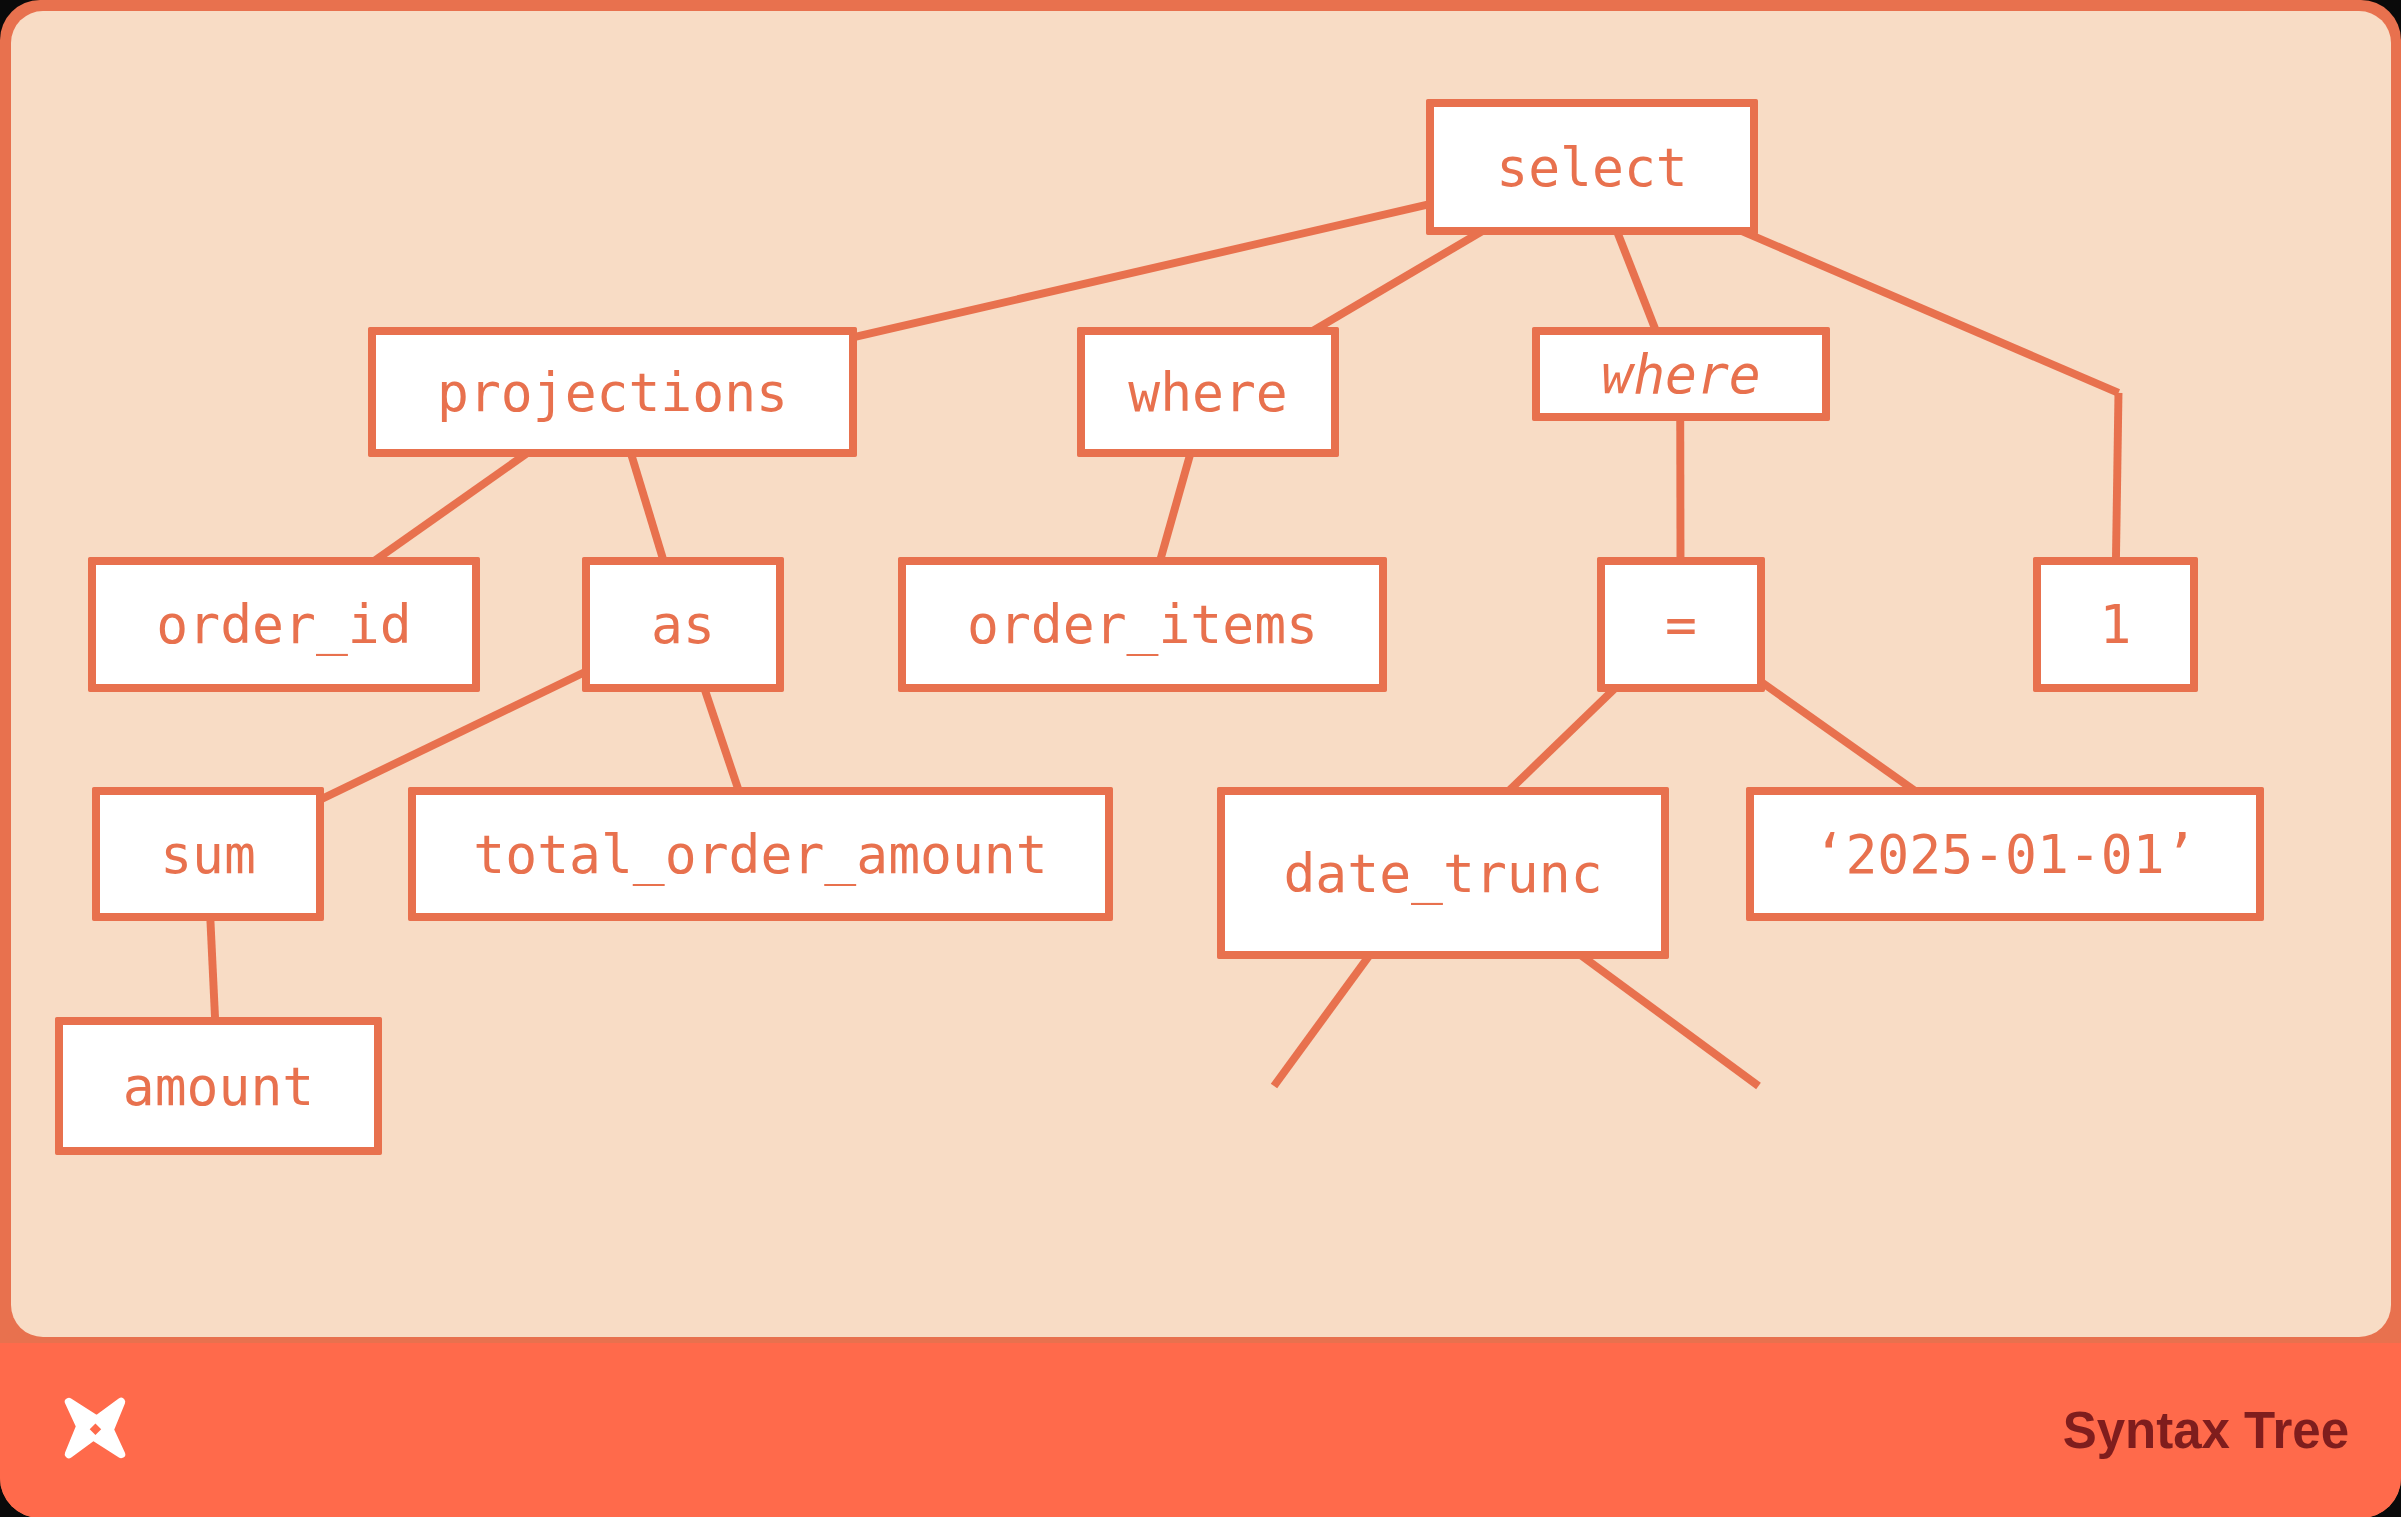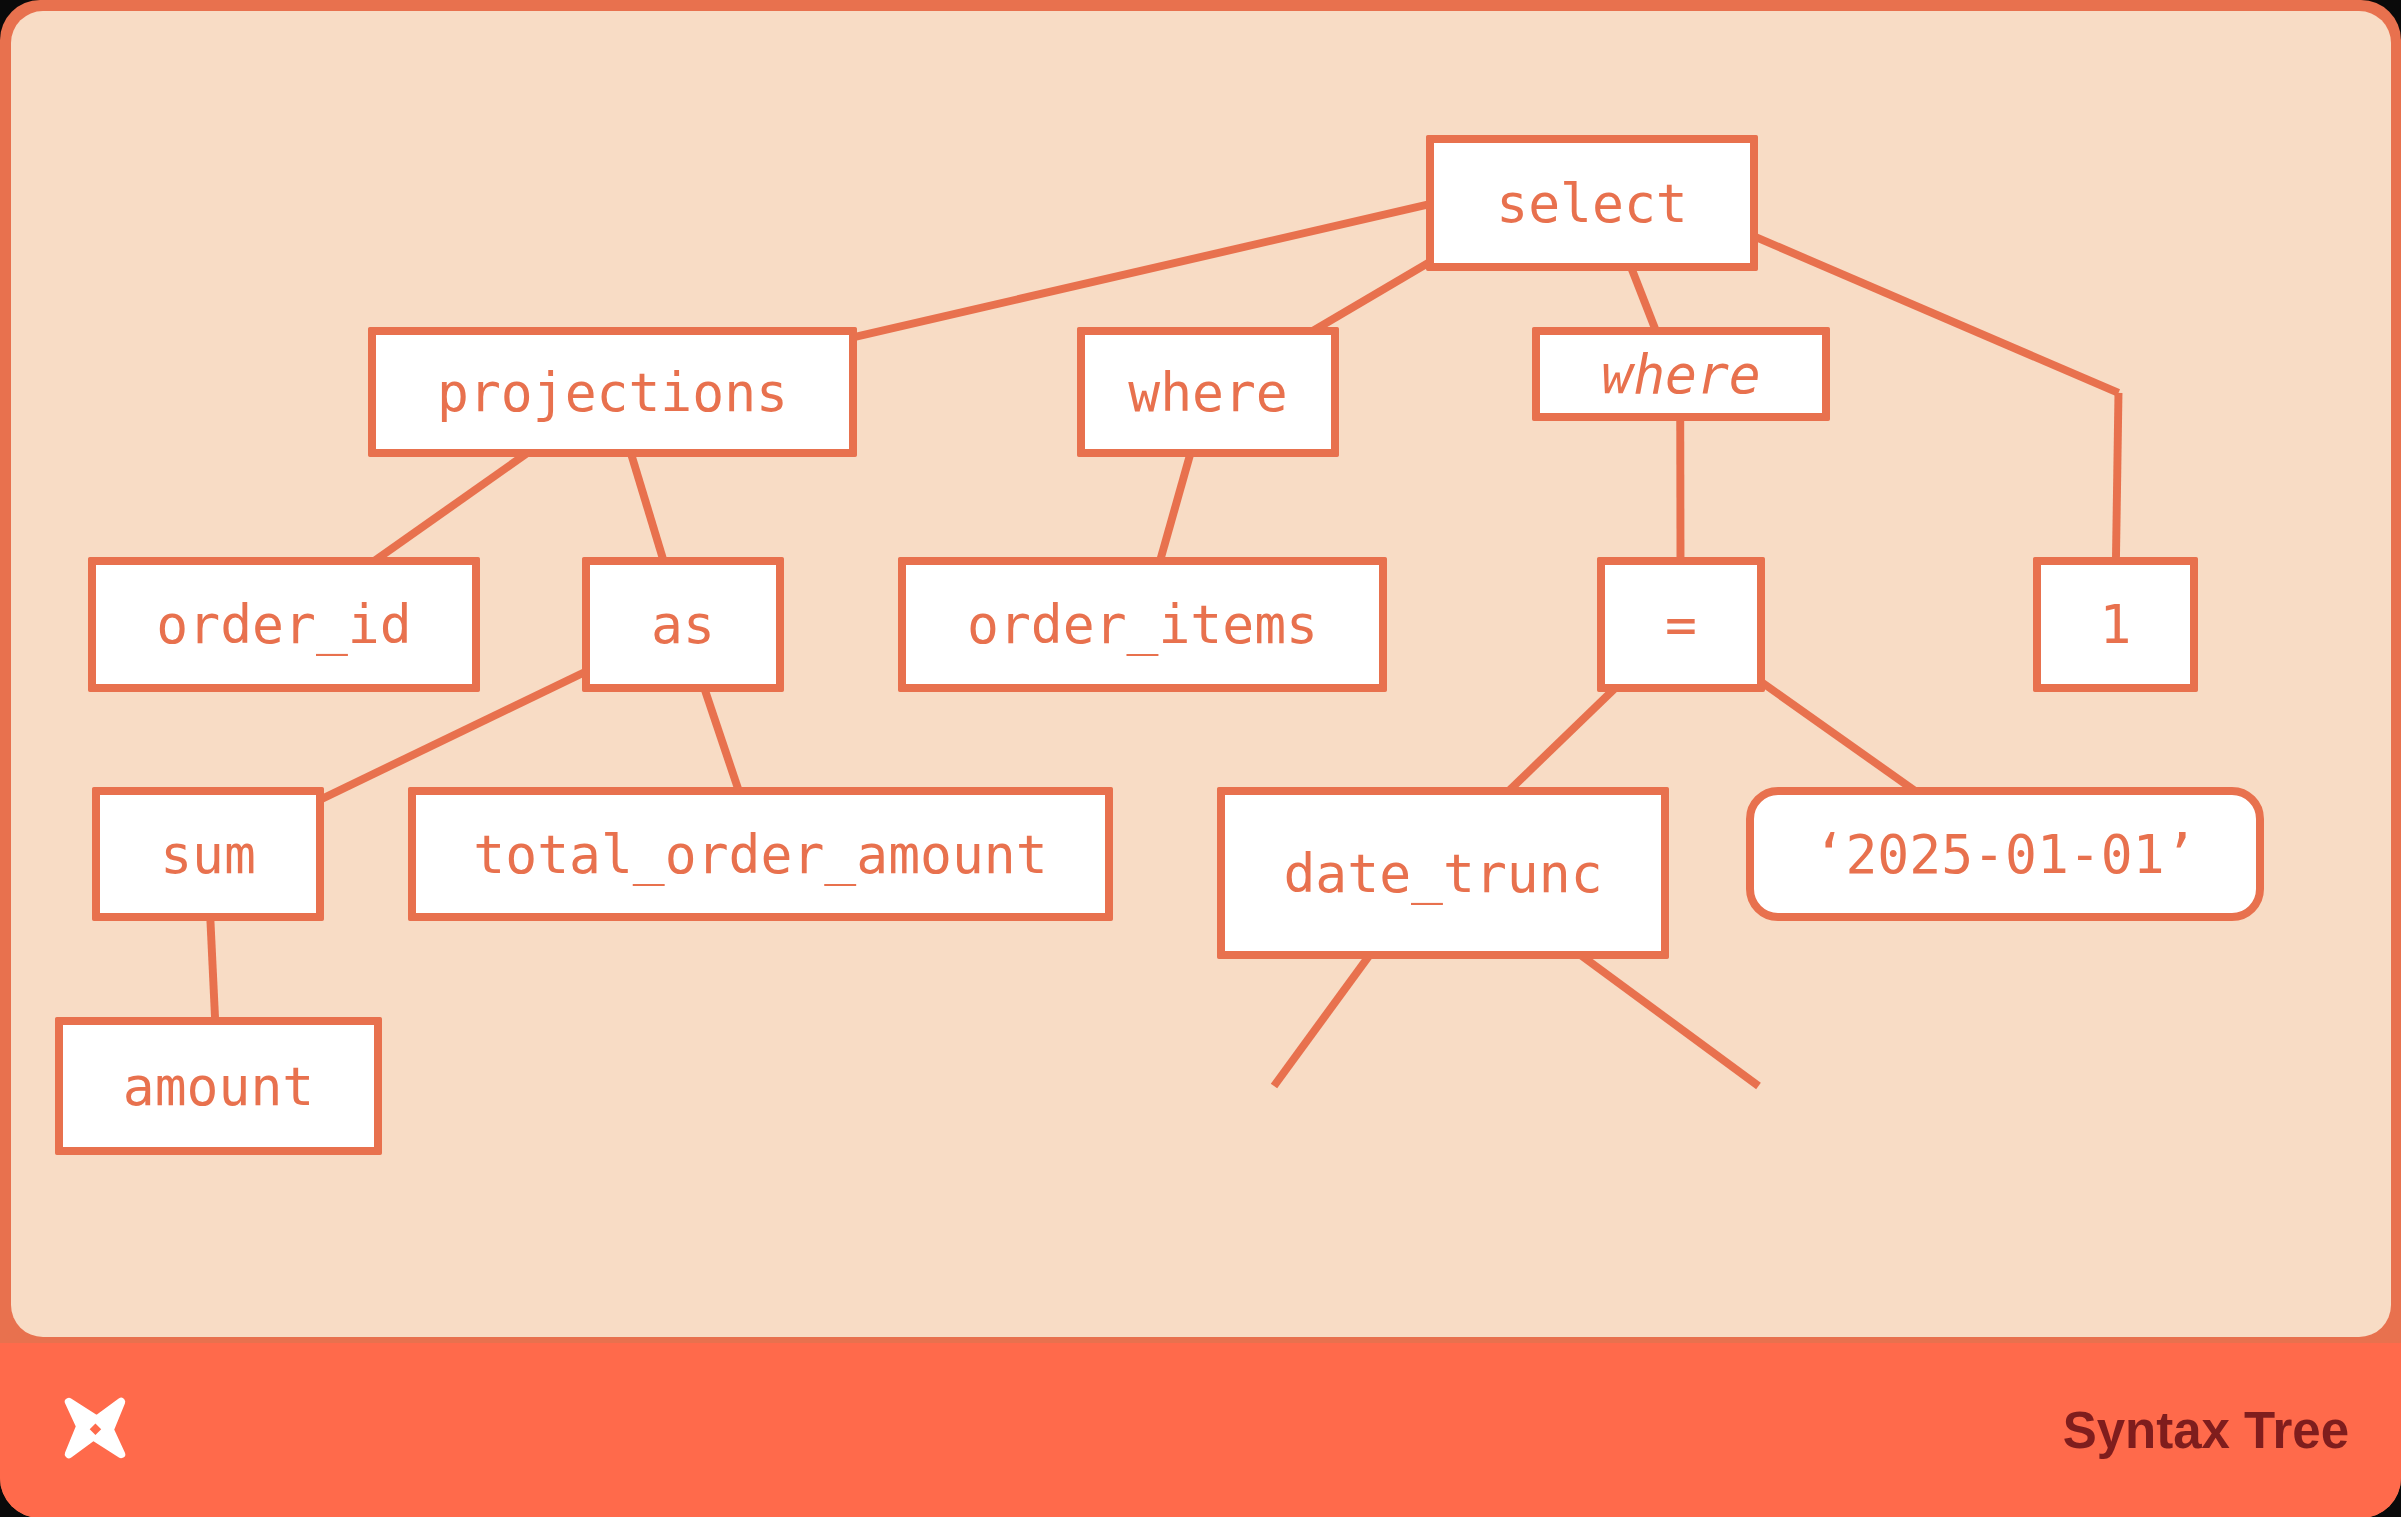--- a/index.html
+++ b/index.html
@@ -54,33 +54,33 @@
       <line x1="776" y1="709.5" x2="235.5" y2="970"></line>
       <line x1="776" y1="709.5" x2="863.5" y2="970"></line>
       <line x1="1909.5" y1="709.5" x2="1640" y2="970"></line>
       <line x1="1909.5" y1="709.5" x2="2277" y2="970"></line>
       <line x1="235.5" y1="970" x2="248" y2="1233.5"></line>
       <line x1="1640" y1="970" x2="1447.5" y2="1233.5"></line>
       <line x1="1640" y1="970" x2="1998" y2="1233.5"></line>
     </svg>
 
   <div class="nodes-layer" id="nodes-layer">
-      <div class="node" style="left: 1426px; top: 99px; width: 332px; height: 136px; margin-top: 36px;">select</div>
+      <div class="node" style="left: 1426px; top: 99px; width: 332px; height: 136px;">select</div>
       <div class="node" style="left: 368px; top: 327px; width: 489px; height: 130px;">projections</div>
       <div class="node" style="left: 1077px; top: 327px; width: 262px; height: 130px;">where</div>
       <div class="node" style="left: 1532px; top: 327px; width: 298px; height: 94px; font-style: italic;">where</div>
       <div class="node" style="left: 88px; top: 557px; width: 392px; height: 135px;">order_id</div>
       <div class="node" style="left: 582px; top: 557px; width: 202px; height: 135px;">as</div>
       <div class="node" style="left: 898px; top: 557px; width: 489px; height: 135px;">order_items</div>
       <div class="node" style="left: 1597px; top: 557px; width: 168px; height: 135px;">=</div>
       <div class="node" style="left: 2033px; top: 557px; width: 165px; height: 135px;">1</div>
       <div class="node" style="left: 92px; top: 787px; width: 232px; height: 134px;">sum</div>
       <div class="node" style="left: 408px; top: 787px; width: 705px; height: 134px;">total_order_amount</div>
       <div class="node" style="left: 1217px; top: 787px; width: 452px; height: 172px;">date_trunc</div>
-      <div class="node" style="left: 1746px; top: 787px; width: 518px; height: 134px; border-radius: 32px;">‘2025-01-01’</div>
+      <div class="node" style="left: 1746px; top: 787px; width: 518px; height: 134px;">‘2025-01-01’</div>
       <div class="node" style="left: 55px; top: 1017px; width: 327px; height: 138px;">amount</div>
     </div>
 
   <div class="footer">
     <svg class="logo" viewBox="-8 -8 112 112">
       <path class="star" d="M16.2 16.2 L50 38 L79.8 16.2 L66 50 L79.8 79.8 L46 58 L16.2 79.8 L30 46 Z"></path>
       <path class="hole" d="M48.5 42.5 L55.5 49.5 L48.5 56.5 L41.5 49.5 Z"></path>
     </svg>
     <div class="footer-title">Syntax Tree</div>
   </div>

